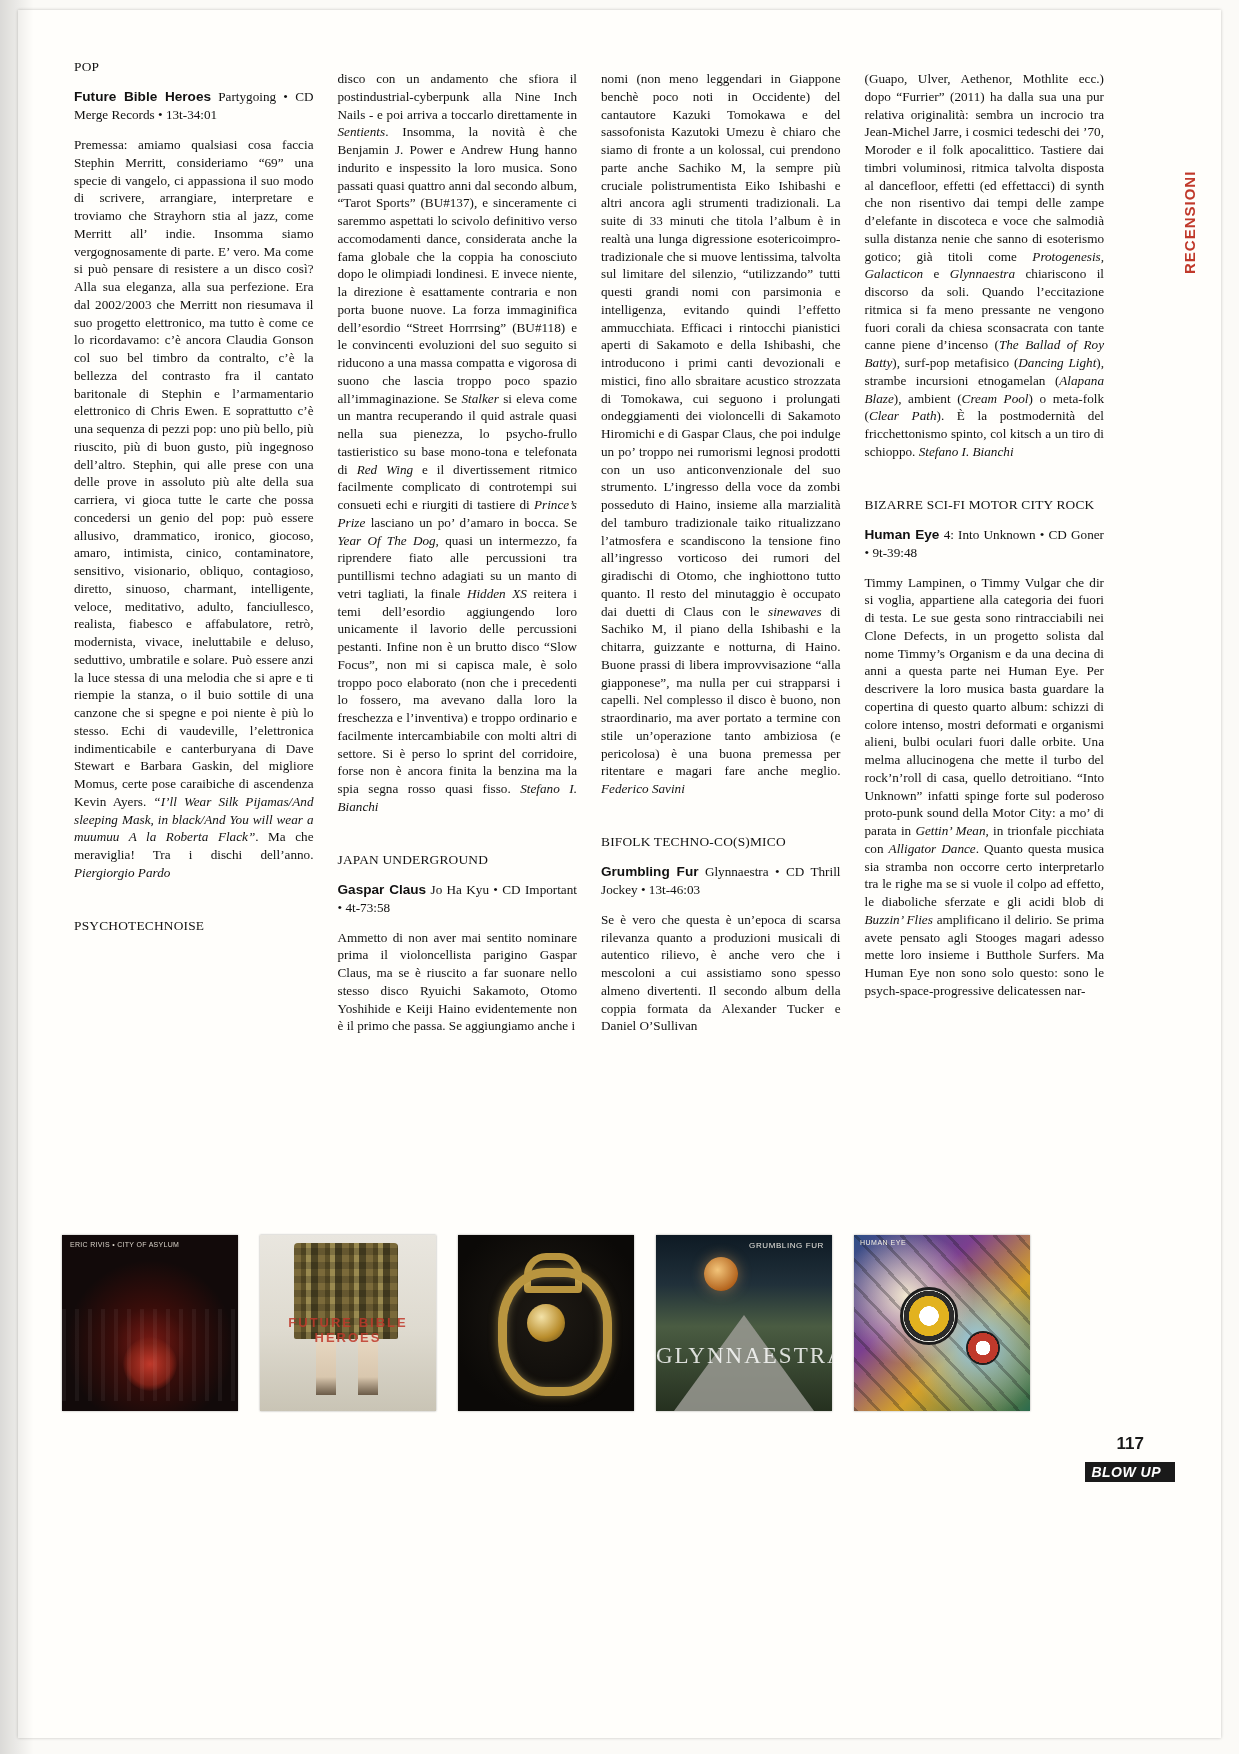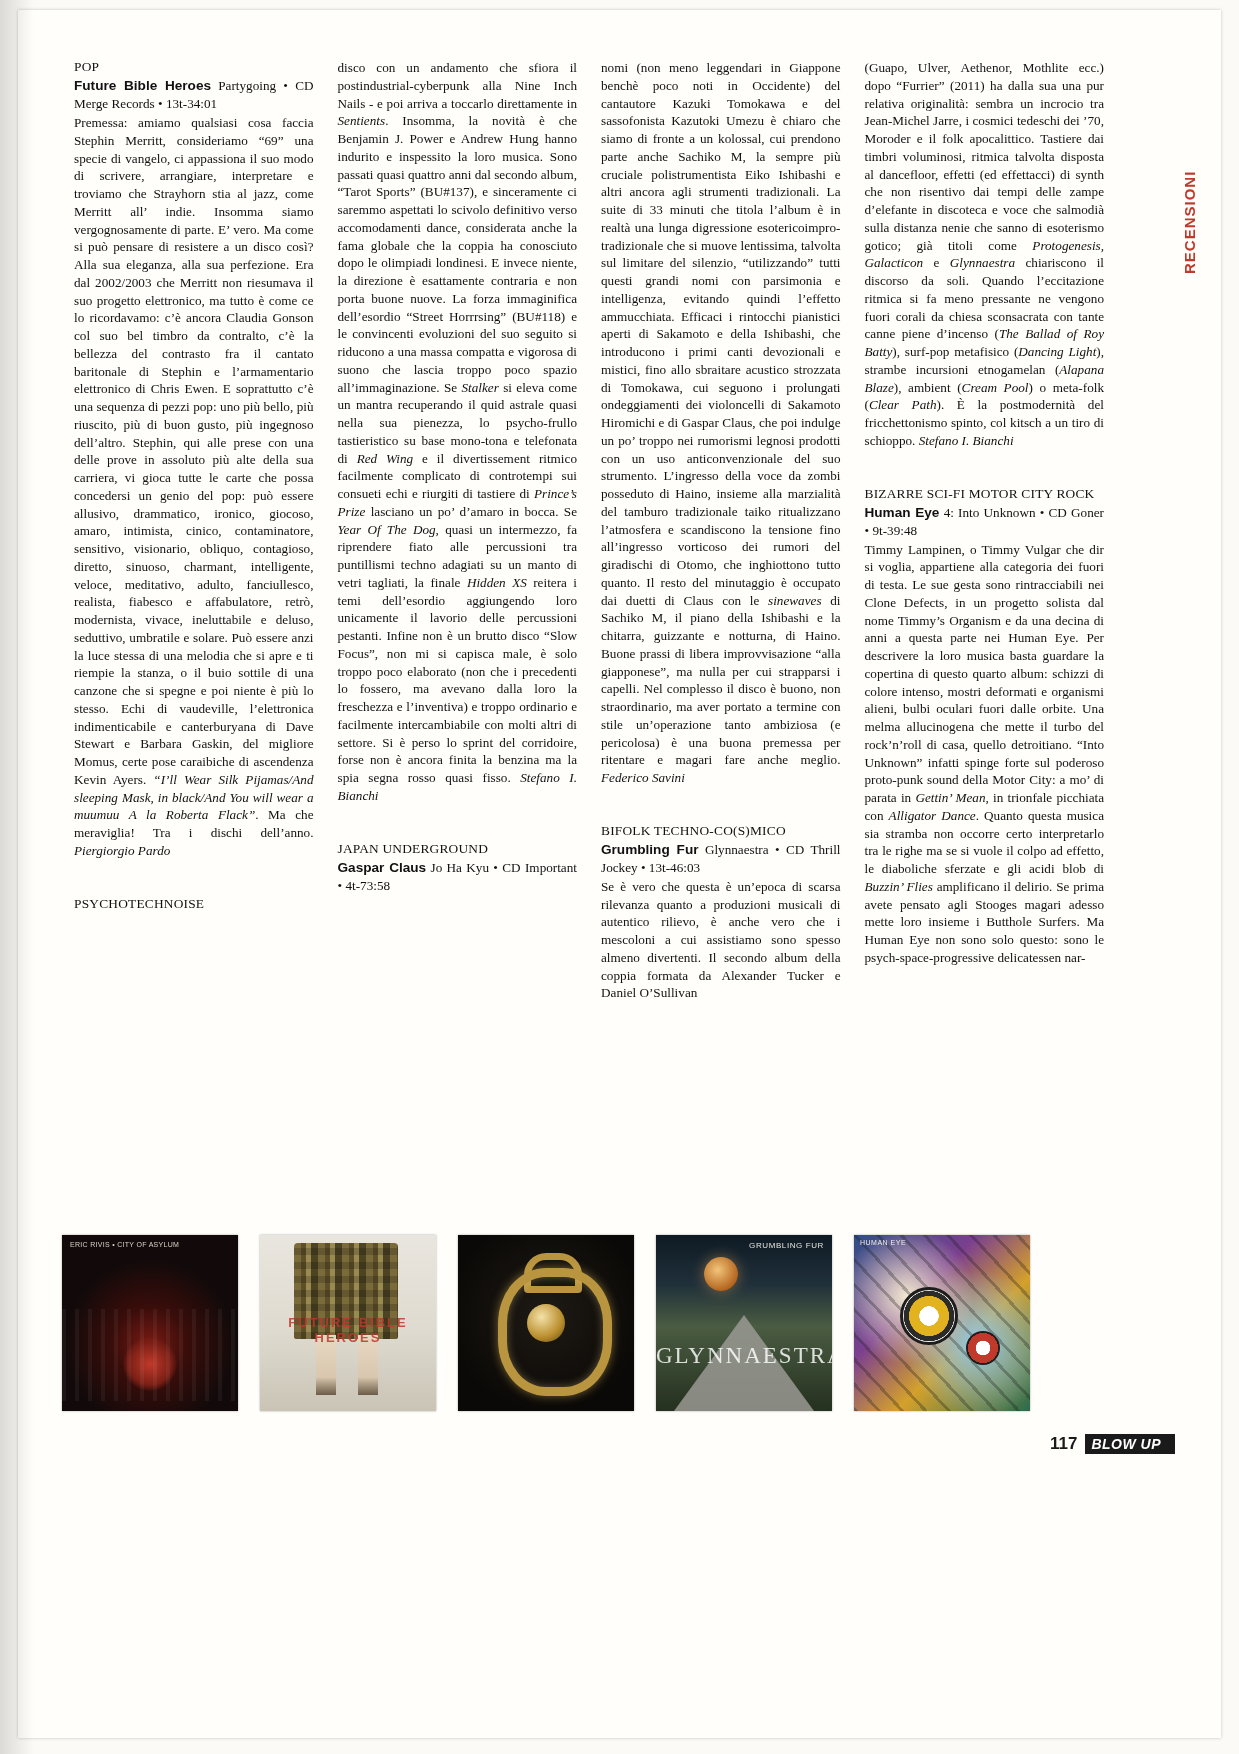--- a/index.html
+++ b/index.html
@@ -57,21 +57,21 @@
     gap: 24px;
   }
   .col {
     width: 244px;
     font-size: 13.2px;
     line-height: 1.345;
     text-align: justify;
     hyphens: auto;
   }
   .col p {
-    margin: 1px 0 0 0;
+    margin: 12px 0 0 0;
     text-align: justify;
   }
   .sec-head {
     font-family: "Liberation Serif", serif;
     font-size: 13.4px;
     letter-spacing: 0.2px;
     margin-bottom: 1px;
   }
   .artist {
     font-family: "Liberation Sans", sans-serif;
@@ -213,20 +213,21 @@
     font-family: "Liberation Sans", sans-serif; font-size: 7px; letter-spacing: 0.5px;
   }
 
   .folio {
     position: absolute;
     right: 46px;
     top: 1424px;
     display: flex;
     align-items: center;
     gap: 8px;
+    flex-direction: column;
   }
   .folio .num {
     font-family: "Liberation Sans", sans-serif;
     font-weight: bold;
     font-size: 17px;
     color: #1a1a1a;
   }
   .folio .mast {
     background: #1a1a1a;
     color: #fff;
@@ -277,20 +278,21 @@
         </div>
 
         <div class="spacer-lg"></div>
 
         <div class="block">
           <div class="sec-head">JAPAN UNDERGROUND</div>
           <p>
             <span class="artist">Gaspar Claus</span>
             <span class="rel">Jo Ha Kyu • CD Important • 4t-73:58</span>
           </p>
+          <p>Ammetto di non aver mai sentito nominare prima il violoncellista parigino Gaspar Claus, ma se è riuscito a far suonare nello stesso disco Ryuichi Sakamoto, Otomo Yoshihide e Keiji Haino evidentemente non è il primo che passa. Se aggiungiamo anche i</p>
         </div>
       </div>
 
       <div class="col">
         <div class="block">
           <p><span>nomi (non meno leggendari in Giappone benchè poco noti in Occidente) del cantautore Kazuki Tomokawa e del sassofonista Kazutoki Umezu è chiaro che siamo di fronte a un kolossal, cui prendono parte anche Sachiko M, la sempre più cruciale polistrumentista Eiko Ishibashi e altri ancora agli strumenti tradizionali. La suite di 33 minuti che titola l’album è in realtà una lunga digressione esotericoimpro-tradizionale che si muove lentissima, talvolta sul limitare del silenzio, “utilizzando” tutti questi grandi nomi con parsimonia e intelligenza, evitando quindi l’effetto ammucchiata. Efficaci i rintocchi pianistici aperti di Sakamoto e della Ishibashi, che introducono i primi canti devozionali e mistici, fino allo sbraitare acustico strozzata di Tomokawa, cui seguono i prolungati ondeggiamenti dei violoncelli di Sakamoto Hiromichi e di Gaspar Claus, che poi indulge un po’ troppo nei rumorismi legnosi prodotti con un uso anticonvenzionale del suo strumento. L’ingresso della voce da zombi posseduto di Haino, insieme alla marzialità del tamburo tradizionale taiko ritualizzano l’atmosfera e scandiscono la tensione fino all’ingresso vorticoso dei rumori del giradischi di Otomo, che inghiottono tutto quanto. Il resto del minutaggio è occupato dai duetti di Claus con le </span><em>sinewaves</em><span> di Sachiko M, il piano della Ishibashi e la chitarra, guizzante e notturna, di Haino. Buone prassi di libera improvvisazione “alla giapponese”, ma nulla per cui strapparsi i capelli. Nel complesso il disco è buono, non straordinario, ma aver portato a termine con stile un’operazione tanto ambiziosa (e pericolosa) è una buona premessa per ritentare e magari fare anche meglio. </span><em>Federico Savini</em></p>
         </div>
 
         <div class="spacer-lg"></div>
 

